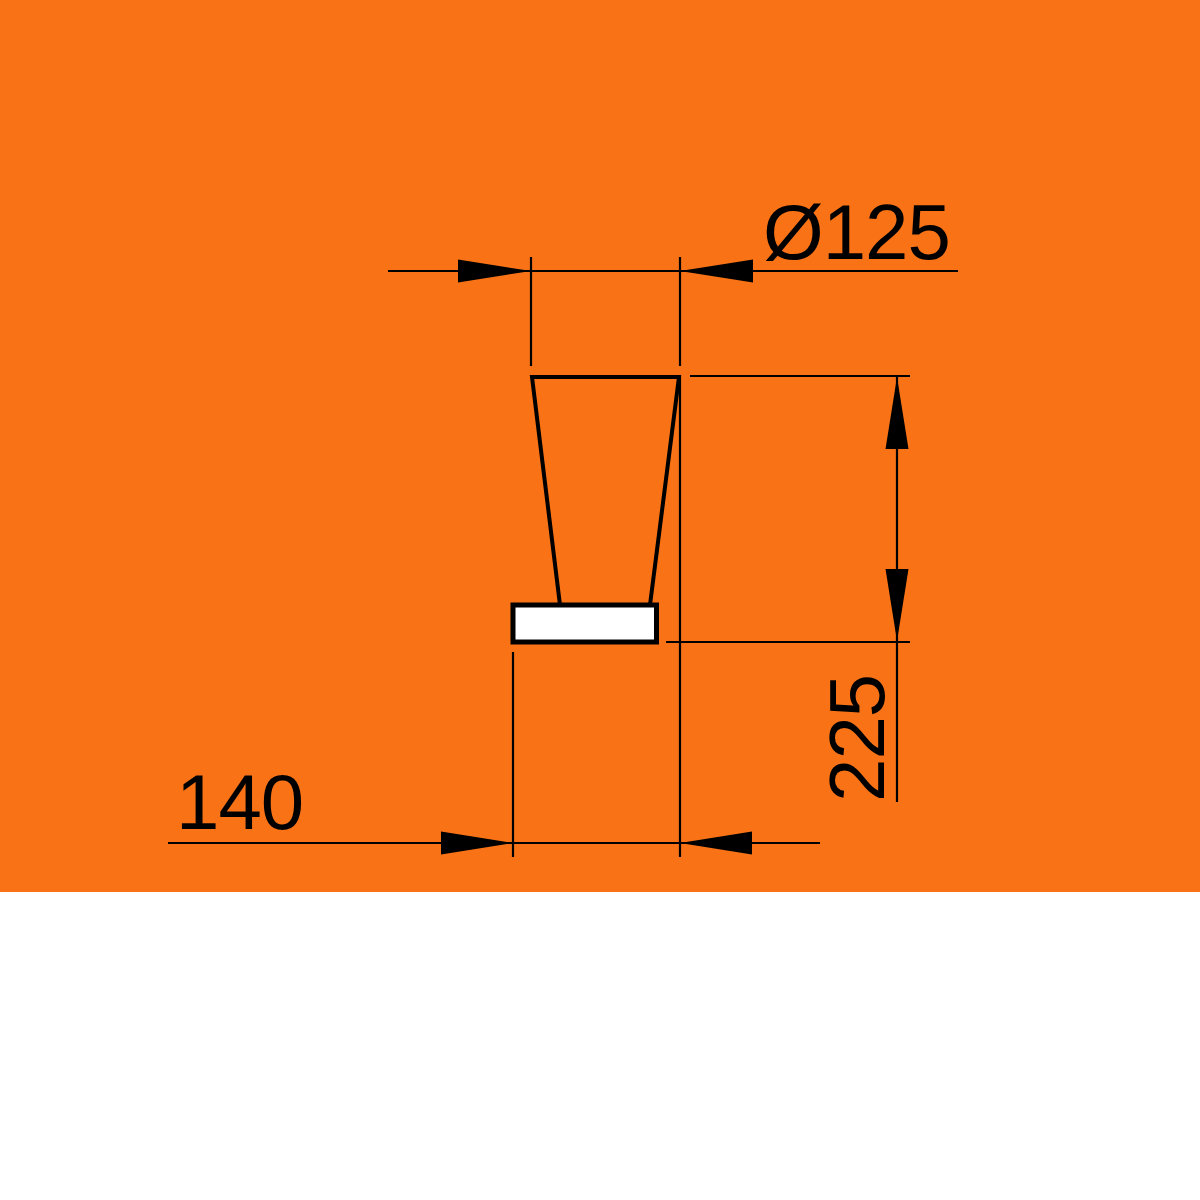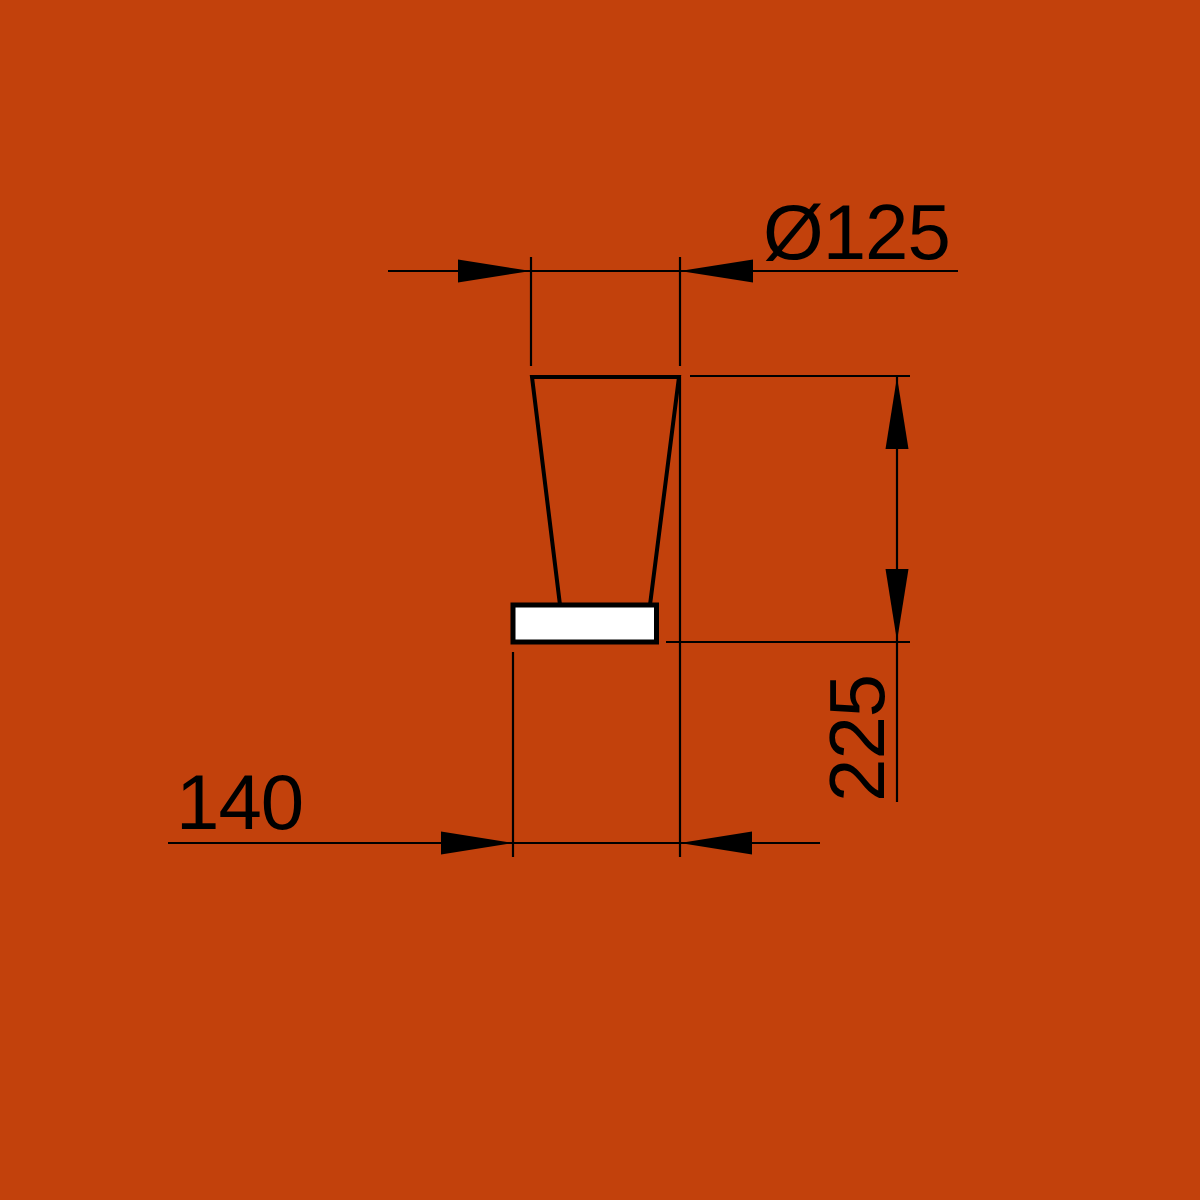--- a/index.html
+++ b/index.html
@@ -3,22 +3,22 @@
 <meta charset="utf-8">
 <style>
   html, body {
     margin: 0;
     padding: 0;
     background: #ffffff;
   }
   .canvas {
     position: relative;
     width: 1200px;
-    height: 1200px;
-    background: #c2410c;
+    height: 892px;
+    background: #f97316;
     overflow: hidden;
   }
   svg {
     display: block;
   }
   .dim-text {
     font-family: "Liberation Sans", sans-serif;
     font-size: 78px;
     fill: #000000;
     letter-spacing: -1px;

